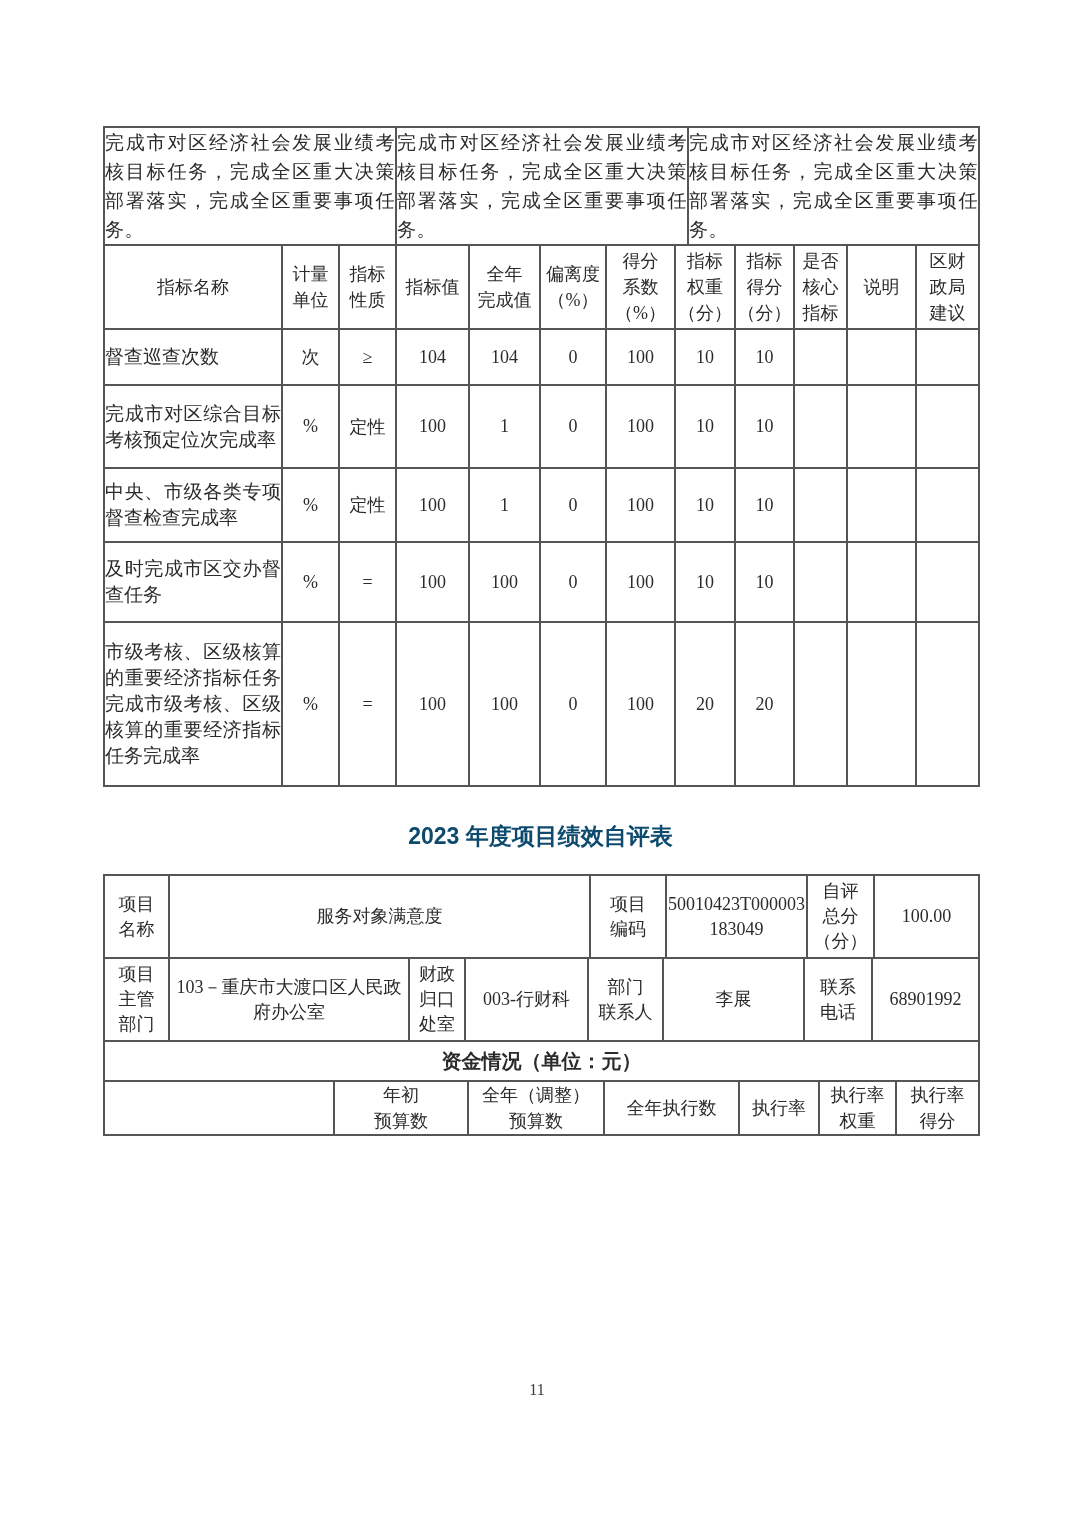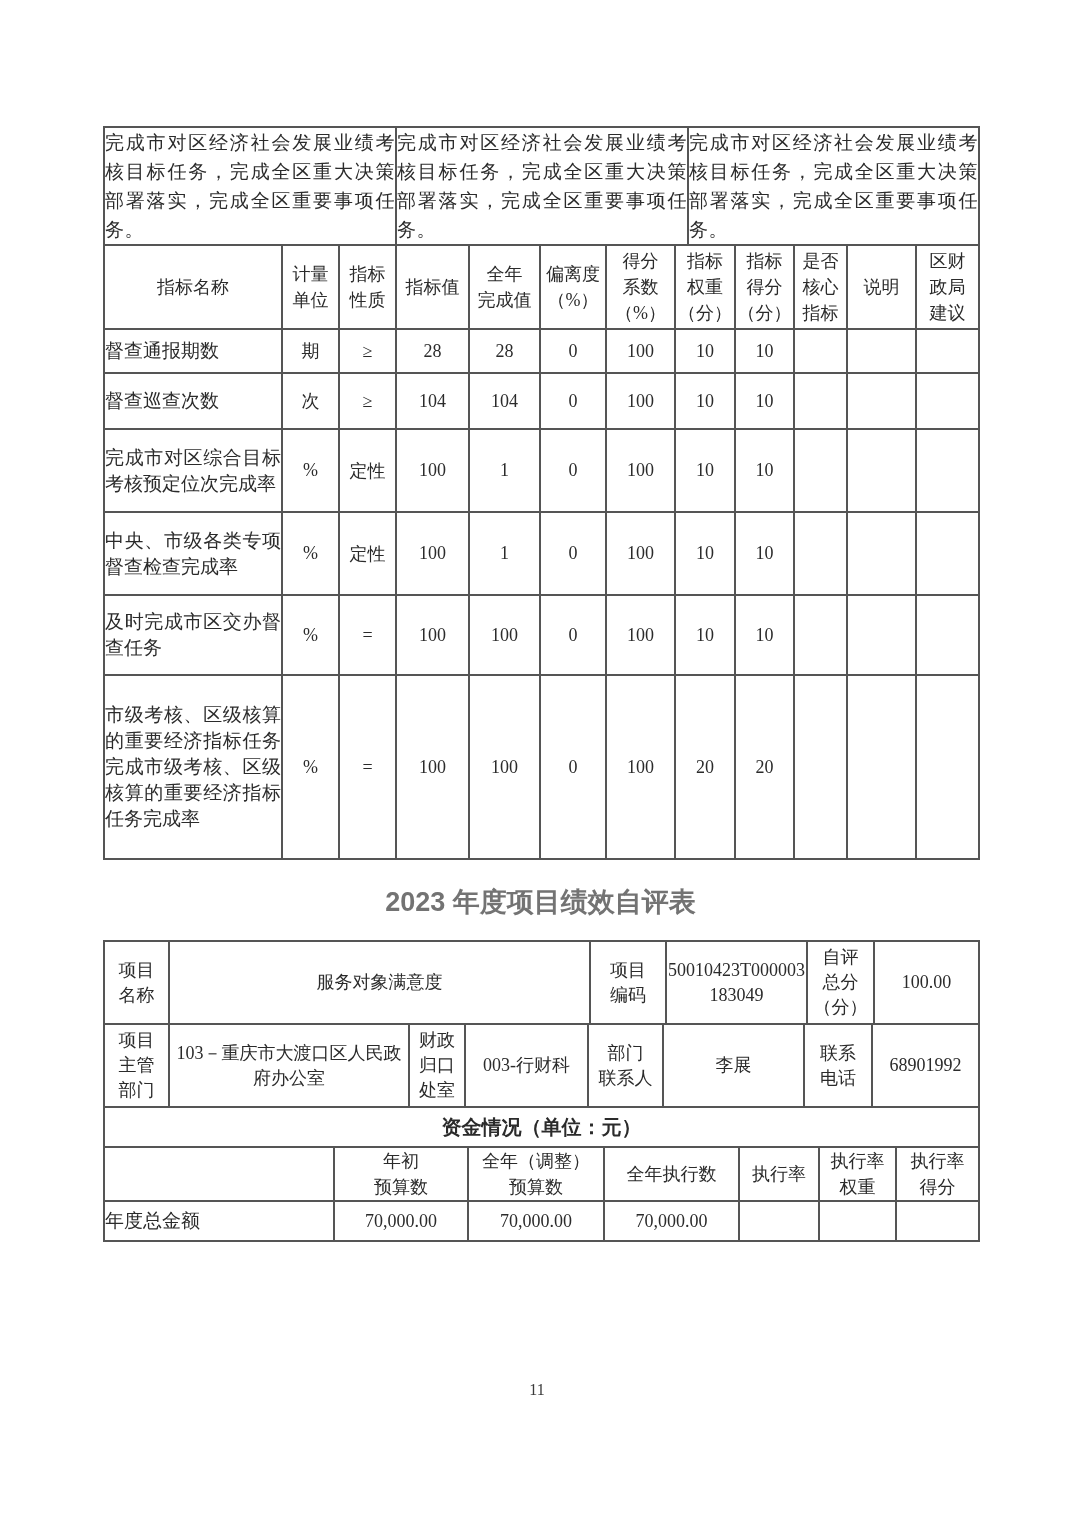--- a/index.html
+++ b/index.html
@@ -12,22 +12,22 @@
   .cont-cell{vertical-align:top;text-align:justify;padding:4px 6px 0 6px;
              font-size:19px;line-height:29px;letter-spacing:0.5px;}
   .banner{text-align:center;font-weight:bold;font-size:20px;}
   .hdr-cell{text-align:center;font-size:18px;line-height:26px;}
   .pl{white-space:pre-line;}
   .name-cell{text-align:justify;padding:2px 6px;font-size:19px;line-height:26px;}
   .num-cell{text-align:center;font-size:18px;}
   .lbl-cell{text-align:center;font-size:18px;line-height:25px;}
   .val-cell{text-align:center;font-size:18px;line-height:25px;}
   .code-cell{word-break:break-all;padding:0 6px;}
-  .doc-title{margin-top:22px;text-align:center;font-weight:bold;font-size:27px;
-             font-family:"Liberation Sans","DejaVu Sans",sans-serif;color:#737373;height:40px;line-height:40px;}
+  .doc-title{margin-top:29px;text-align:center;font-weight:bold;font-size:23px;
+             font-family:"Liberation Sans","DejaVu Sans",sans-serif;color:#0c4a6e;height:40px;line-height:40px;}
   .tbl2{margin-top:18px;}
   .funds-label{text-align:left;padding-left:8px;font-size:19px;}
   .pageno{position:absolute;top:1381px;left:0;width:100%;text-align:center;
           font-size:16px;color:#3a3a3a;}
 </style>
 </head>
 <body>
 
 <div class="page">
   <div class="content">
@@ -84,34 +84,20 @@
 得分
 （分）</td>
         <td class="hdr-cell pl">是否
 核心
 指标</td>
         <td class="hdr-cell pl">说明</td>
         <td class="hdr-cell pl">区财
 政局
 建议</td>
       </tr>
-      <tr style="height:44px">
-        <td class="name-cell">督查通报期数</td>
-        <td class="num-cell">期</td>
-        <td class="num-cell">≥</td>
-        <td class="num-cell">28</td>
-        <td class="num-cell">28</td>
-        <td class="num-cell">0</td>
-        <td class="num-cell">100</td>
-        <td class="num-cell">10</td>
-        <td class="num-cell">10</td>
-        <td class="num-cell"></td>
-        <td class="num-cell"></td>
-        <td class="num-cell"></td>
-      </tr>
       <tr style="height:56px">
         <td class="name-cell">督查巡查次数</td>
         <td class="num-cell">次</td>
         <td class="num-cell">≥</td>
         <td class="num-cell">104</td>
         <td class="num-cell">104</td>
         <td class="num-cell">0</td>
         <td class="num-cell">100</td>
         <td class="num-cell">10</td>
         <td class="num-cell">10</td>
@@ -126,21 +112,21 @@
         <td class="num-cell">100</td>
         <td class="num-cell">1</td>
         <td class="num-cell">0</td>
         <td class="num-cell">100</td>
         <td class="num-cell">10</td>
         <td class="num-cell">10</td>
         <td class="num-cell"></td>
         <td class="num-cell"></td>
         <td class="num-cell"></td>
       </tr>
-      <tr style="height:83px">
+      <tr style="height:74px">
         <td class="name-cell">中央、市级各类专项督查检查完成率</td>
         <td class="num-cell">%</td>
         <td class="num-cell">定性</td>
         <td class="num-cell">100</td>
         <td class="num-cell">1</td>
         <td class="num-cell">0</td>
         <td class="num-cell">100</td>
         <td class="num-cell">10</td>
         <td class="num-cell">10</td>
         <td class="num-cell"></td>
@@ -154,21 +140,21 @@
         <td class="num-cell">100</td>
         <td class="num-cell">100</td>
         <td class="num-cell">0</td>
         <td class="num-cell">100</td>
         <td class="num-cell">10</td>
         <td class="num-cell">10</td>
         <td class="num-cell"></td>
         <td class="num-cell"></td>
         <td class="num-cell"></td>
       </tr>
-      <tr style="height:184px">
+      <tr style="height:164px">
         <td class="name-cell">市级考核、区级核算的重要经济指标任务完成市级考核、区级核算的重要经济指标任务完成率</td>
         <td class="num-cell">%</td>
         <td class="num-cell">=</td>
         <td class="num-cell">100</td>
         <td class="num-cell">100</td>
         <td class="num-cell">0</td>
         <td class="num-cell">100</td>
         <td class="num-cell">20</td>
         <td class="num-cell">20</td>
         <td class="num-cell"></td>
@@ -264,28 +250,19 @@
 预算数</td>
         <td class="hdr-cell pl">全年（调整）
 预算数</td>
         <td class="hdr-cell pl">全年执行数</td>
         <td class="hdr-cell pl">执行率</td>
         <td class="hdr-cell pl">执行率
 权重</td>
         <td class="hdr-cell pl">执行率
 得分</td>
       </tr>
-      <tr style="height:40px">
-        <td class="funds-label">年度总金额</td>
-        <td class="num-cell">70,000.00</td>
-        <td class="num-cell">70,000.00</td>
-        <td class="num-cell">70,000.00</td>
-        <td class="num-cell"></td>
-        <td class="num-cell"></td>
-        <td class="num-cell"></td>
-      </tr>
     </tbody>
       </table>
 
   </div>
 
   <div class="pageno">11</div>
 </div>
 
 </body></html>

